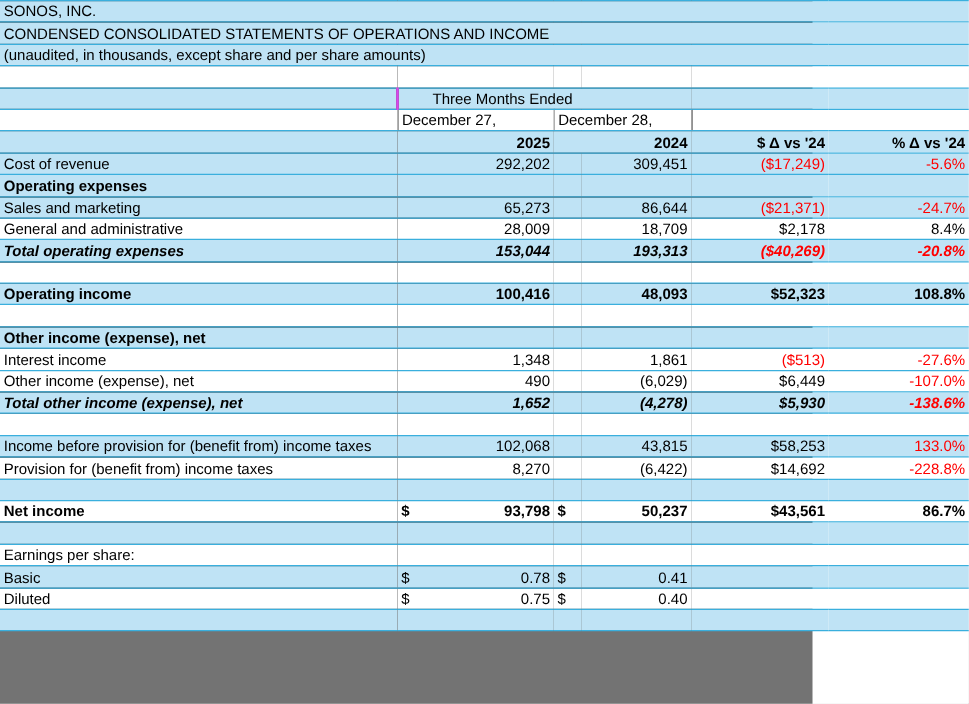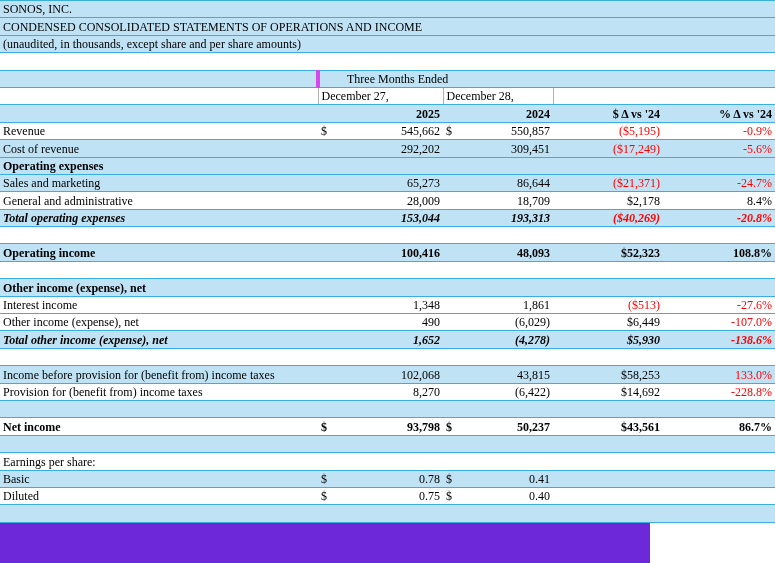--- a/index.html
+++ b/index.html
@@ -10,23 +10,22 @@
   body {
     width: 775px;
     height: 563px;
     font-family: "Liberation Sans", sans-serif;
     overflow: hidden;
   }
   #sheet {
     width: 650px;
     height: 563px;
     position: relative;
-    background: #6d28d9;
+    background: #737373;
     box-sizing: border-box;
-    font-family: Liberation Serif, serif;
   }
   table.fin {
     border-collapse: collapse;
     table-layout: fixed;
     width: 775px;
     font-size: 12px;
     color: #000000;
   }
   table.fin col.c-label { width: 318px; }
   table.fin col.c-cur1  { width: 22px; }
@@ -102,46 +101,37 @@
           <td class="lbl"></td>
           <td class="num"></td>
           <td class="num"></td>
           <td class="num"></td>
           <td class="num"></td>
           <td class="num"></td>
           <td class="num"></td>
         </tr>
         <tr class="band">
           <td class="lbl"></td>
-          <td class="hdr-span" colspan="4" style="border-left:4px solid #d946ef;padding-left:27px;">Three Months Ended</td>
+          <td class="hdr-span" colspan="4" style="border-left:2px solid #d946ef;padding-left:27px;">Three Months Ended</td>
           <td class="num"></td>
           <td class="num"></td>
         </tr>
         <tr class="plain">
           <td class="lbl"></td>
           <td class="date-cell" colspan="2">December 27,</td>
           <td class="date-cell" colspan="2">December 28,</td>
           <td class="num"></td>
           <td class="num"></td>
         </tr>
         <tr class="band">
           <td class="lbl"></td>
           <td class="num b" colspan="2">2025</td>
           <td class="num b" colspan="2">2024</td>
           <td class="num b">$ Δ vs '24</td>
           <td class="num b">% Δ vs '24</td>
-        </tr>
-        <tr class="plain">
-          <td class="lbl ">Revenue</td>
-          <td class="cur ">$</td>
-          <td class="num ">545,662</td>
-          <td class="cur ">$</td>
-          <td class="num ">550,857</td>
-          <td class="num  red">($5,195)</td>
-          <td class="num  red">-0.9%</td>
         </tr>
         <tr class="band">
           <td class="lbl ">Cost of revenue</td>
           <td class="cur "></td>
           <td class="num ">292,202</td>
           <td class="cur "></td>
           <td class="num ">309,451</td>
           <td class="num  red">($17,249)</td>
           <td class="num  red">-5.6%</td>
         </tr>

